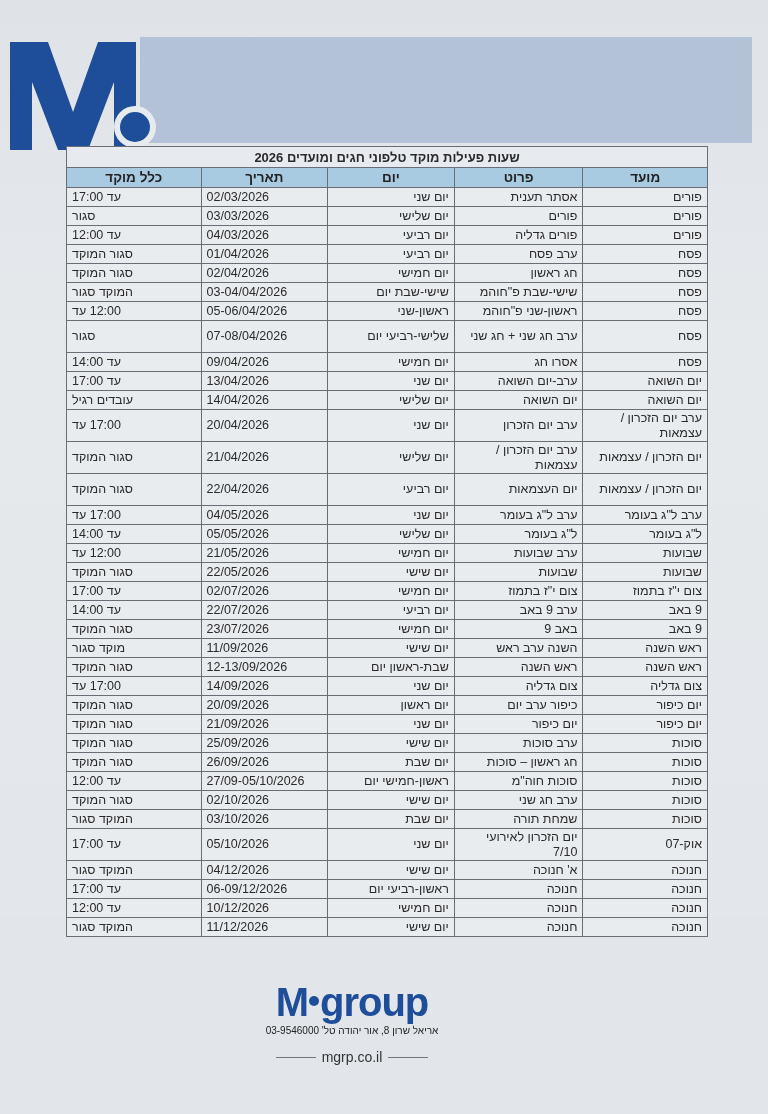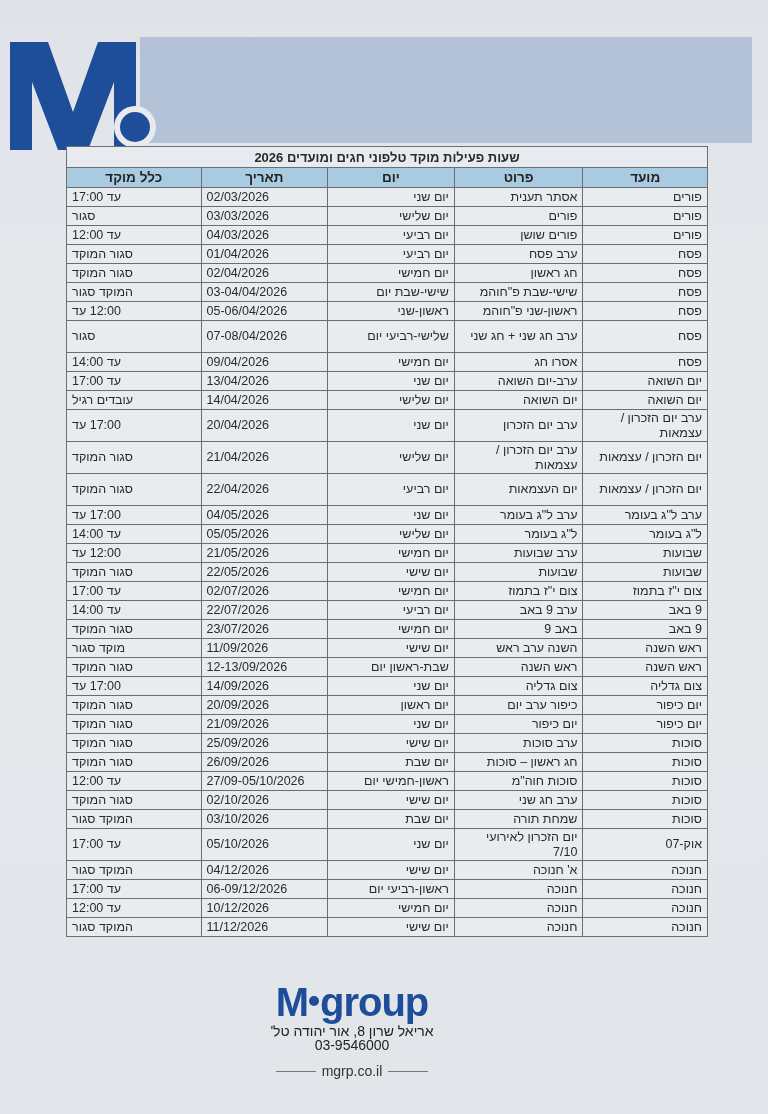--- a/index.html
+++ b/index.html
@@ -50,21 +50,21 @@
     }
     .brand {
       font-family: "Liberation Sans", sans-serif; font-weight: bold;
       font-size: 40px; color: #1e4d9a; letter-spacing: -1px; line-height: 44px;
     }
     .brand .dot {
       display: inline-block; width: 10px; height: 10px; border-radius: 50%;
       background: #1e4d9a; margin: 0 1px 8px 1px; vertical-align: middle;
     }
     .address {
-      font-size: 14px; color: #222; direction: rtl; margin-top: 0px; line-height: 14px; text-align: center;
+      font-size: 10px; color: #222; direction: rtl; margin-top: 0px; line-height: 14px; text-align: center;
     }
     .site {
       font-size: 14px; color: #333; margin-top: 11px; display: flex; align-items: center;
       justify-content: center; gap: 6px;
     }
     .site .line { width: 40px; height: 1px; background: #777; display: inline-block; }
   </style>
 </head>
 <body>
 
@@ -106,21 +106,21 @@
           </tr>
           <tr>
             <td class="c-moed">פורים</td>
             <td class="c-prat">פורים</td>
             <td class="c-yom">יום שלישי</td>
             <td class="c-date">03/03/2026</td>
             <td class="c-status">סגור</td>
           </tr>
           <tr>
             <td class="c-moed">פורים</td>
-            <td class="c-prat">פורים שושן</td>
+            <td class="c-prat">פורים גדליה</td>
             <td class="c-yom">יום רביעי</td>
             <td class="c-date">04/03/2026</td>
             <td class="c-status">עד 12:00</td>
           </tr>
           <tr>
             <td class="c-moed">פסח</td>
             <td class="c-prat">ערב פסח</td>
             <td class="c-yom">יום רביעי</td>
             <td class="c-date">01/04/2026</td>
             <td class="c-status">סגור המוקד</td>

